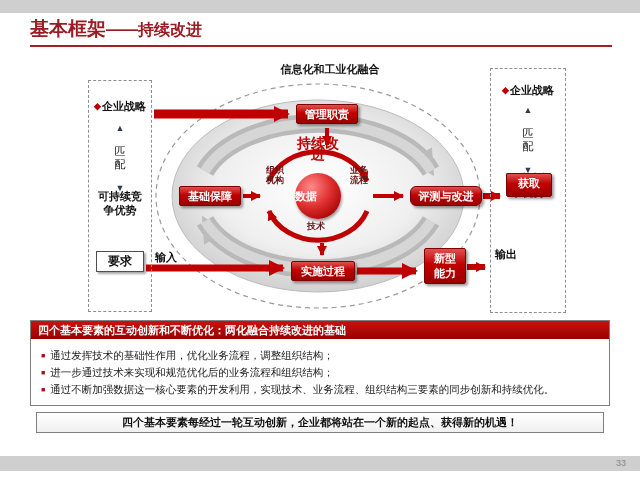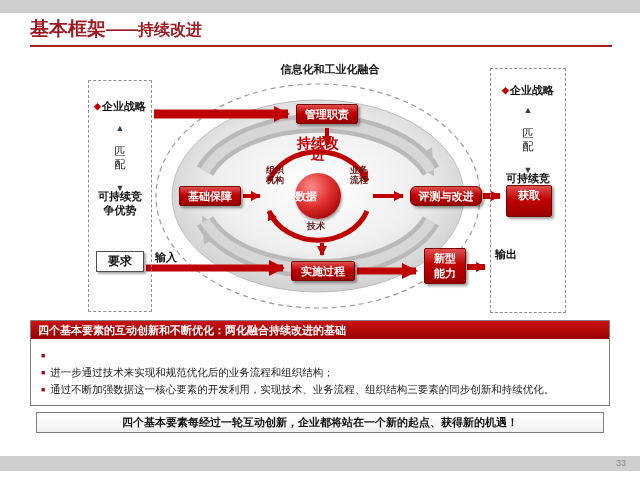--- a/index.html
+++ b/index.html
@@ -43,21 +43,21 @@
   .red-box { position:absolute; z-index:3; text-align:center; color:#fff; font-weight:bold;
     font-size:11px; border:1px solid #7c0000; border-radius:2px;
     background:linear-gradient(180deg,#e05050 0%, #c00000 45%, #9a0000 100%);
     box-shadow:2px 2px 3px rgba(0,0,0,.4); }
   .box-management     { left:296px; top:104px; width:62px; height:20px; line-height:18px; }
   .box-foundation     { left:179px; top:186px; width:62px; height:20px; line-height:18px; }
   .box-evaluation     { left:410px; top:186px; width:72px; height:20px; line-height:18px;border-radius:6px; }
   .box-implementation { left:291px; top:261px; width:64px; height:20px; line-height:18px; }
   .box-capability     { left:424px; top:248px; width:42px; height:36px; padding-top:2px; }
   .box-capability span { display:inline-block; width:2em; line-height:15px; }
-  .box-acquire { left:15px; top:116px; width:46px; height:32px; line-height:18px; }
+  .box-acquire { left:15px; top:104px; width:46px; height:24px; line-height:18px; }
 
   .core-data { left:295px; top:173px; width:46px; height:46px; border-radius:50%; z-index:4;
     background:radial-gradient(circle at 35% 30%, #ff8a8a, #e03030 45%, #a00000 85%);
     color:#fff; font-size:11px; font-weight:bold; text-align:left; line-height:46px;
     box-shadow:1px 2px 3px rgba(0,0,0,.4); }
 
   .core-label { z-index:4; font-size:9px; font-weight:bold; color:#641414;
     text-align:left; line-height:10px; }
   .lbl-org  { left:266px; top:165px; width:20px; }
   .lbl-biz  { left:350px; top:165px; width:20px; }
@@ -186,20 +186,21 @@
 <div class="abs lbl-improve">持续改进</div>
 
 <div class="abs flow-label lbl-input">输入</div>
 <div class="abs flow-label lbl-output">输出</div>
 
 <div class="abs bottom-panel">
   <div class="panel-header">四个基本要素的互动创新和不断优化：两化融合持续改进的基础</div>
   <ul class="bullet-list">
     <li class="bullet-item">
       <span class="sq">■</span>
+      <span>通过发挥技术的基础性作用，优化业务流程，调整组织结构；</span>
     </li>
     <li class="bullet-item">
       <span class="sq">■</span>
       <span>进一步通过技术来实现和规范优化后的业务流程和组织结构；</span>
     </li>
     <li class="bullet-item">
       <span class="sq">■</span>
       <span>通过不断加强数据这一核心要素的开发利用，实现技术、业务流程、组织结构三要素的同步创新和持续优化。</span>
     </li>
   </ul>

